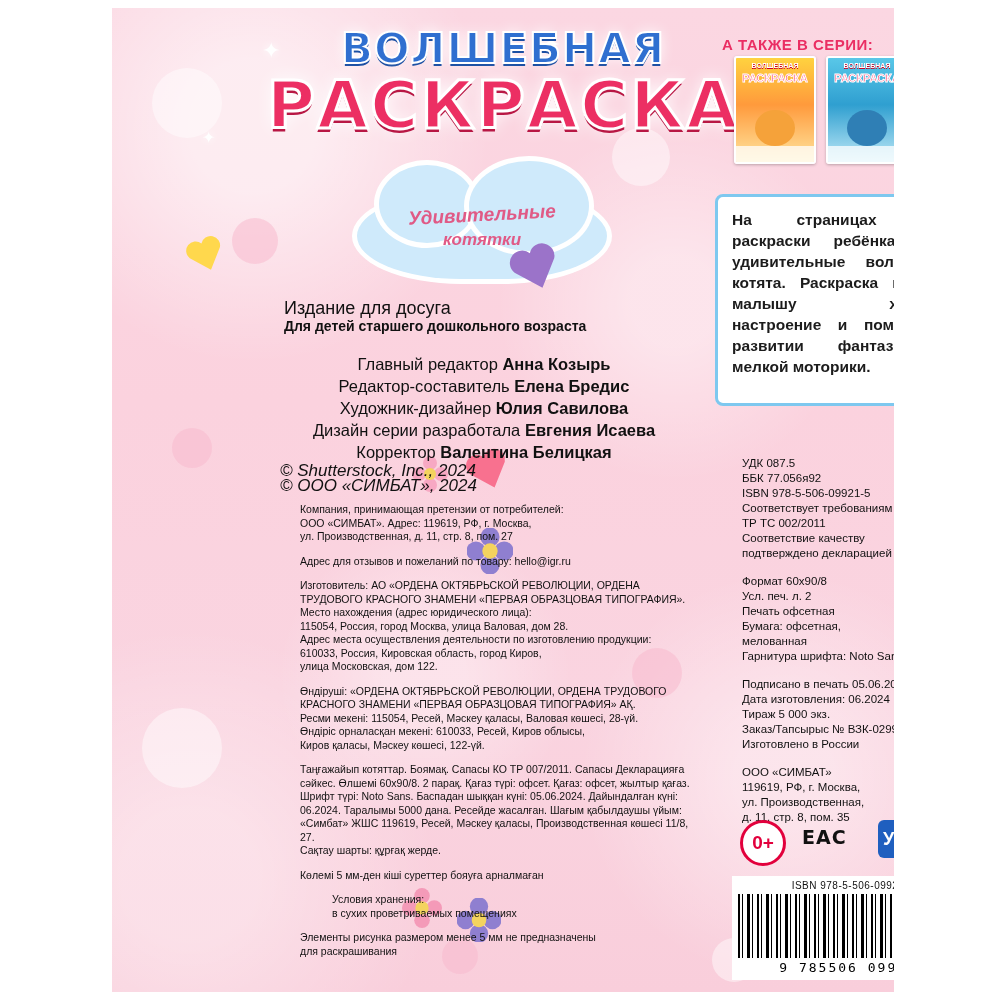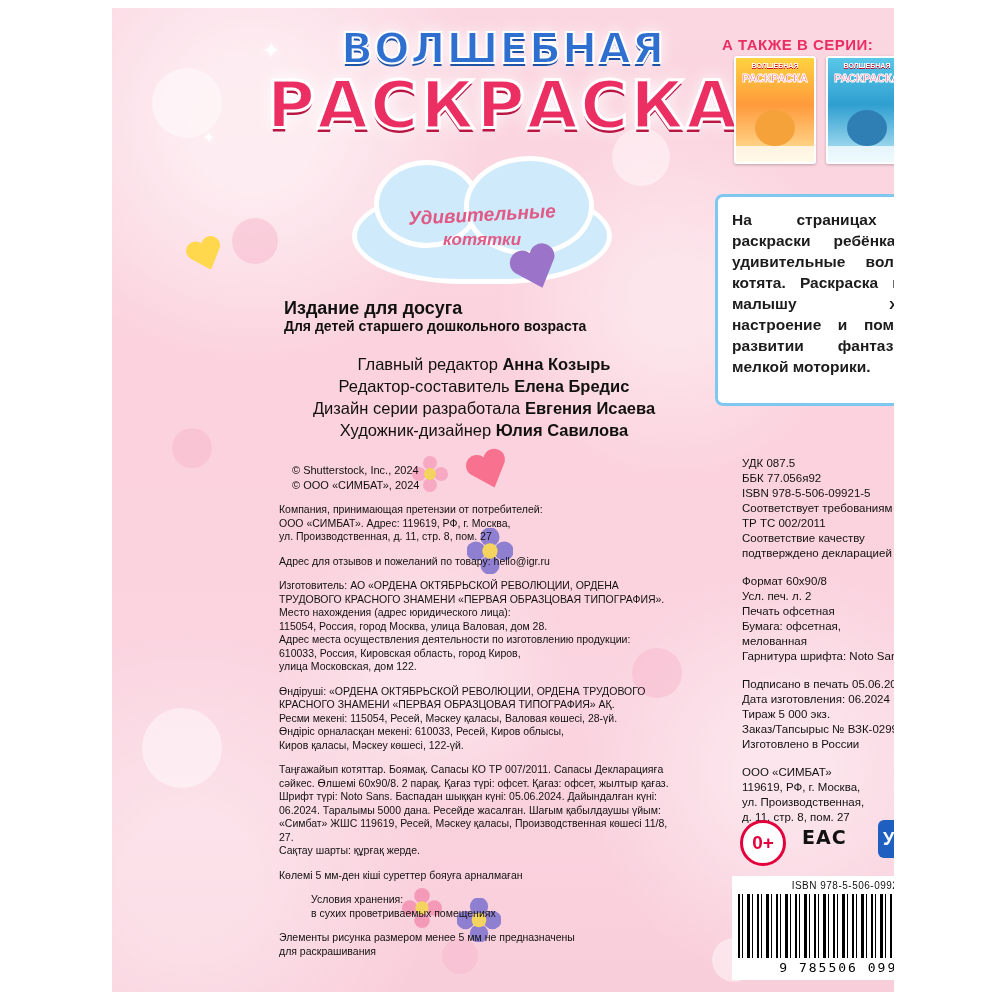--- a/index.html
+++ b/index.html
@@ -37,27 +37,27 @@
   .thumb.b{background:linear-gradient(180deg,#59c7e8 0%,#2f9fd0 45%,#bfe9f7 100%);}
   .thumb .tt{position:absolute;top:4px;left:0;right:0;text-align:center;font-size:7px;font-weight:bold;color:#fff;text-shadow:0 1px 0 #c02;}
   .thumb .tr{position:absolute;top:14px;left:0;right:0;text-align:center;font-size:11px;font-weight:bold;color:#ff2d62;-webkit-text-stroke:1px #fff;}
   .thumb .crit{position:absolute;bottom:16px;left:50%;transform:translateX(-50%);width:40px;height:36px;border-radius:50%;}
   .thumb.a .crit{background:#f5a23a;}
   .thumb.b .crit{background:#2f7fb5;}
   .thumb .grass{position:absolute;bottom:0;left:0;right:0;height:16px;background:rgba(255,255,255,.75);}
   .blurb{position:absolute;left:603px;top:186px;width:258px;min-height:212px;background:#ffffff;border:3px solid #7ec8ef;border-radius:8px;
     padding:12px 14px;box-sizing:border-box;}
   .blurb p{margin:0;font-size:15.5px;line-height:21px;font-weight:bold;color:#1c1c1c;text-align:justify;}
-  .ed1{position:absolute;left:172px;top:290px;font-size:18px;font-weight:bold;color:#111;}
+  .ed1{position:absolute;left:172px;top:290px;font-size:18px;font-weight:normal;color:#111;}
   .ed2{position:absolute;left:172px;top:310px;font-size:14px;font-weight:bold;color:#111;}
   .credits{position:absolute;left:172px;top:345px;width:400px;}
   .credits div{font-size:16.5px;color:#111;line-height:22px;text-align:center;}
   .credits b{font-weight:bold;}
-  .copy{position:absolute;left:180px;top:455px;font-size:11px;color:#111;line-height:15px;}
-  .leftblock{position:absolute;left:167px;top:495px;width:400px;font-size:10.5px;color:#111;line-height:13.5px;}
+  .copy{position:absolute;left:168px;top:455px;font-size:17px;color:#111;line-height:15px;font-style:italic;}
+  .leftblock{position:absolute;left:188px;top:495px;width:400px;font-size:10.5px;color:#111;line-height:13.5px;}
   .leftblock p{margin:0 0 11px 0;}
   .rightcol{position:absolute;left:630px;top:448px;width:230px;font-size:11.5px;color:#111;line-height:15px;}
   .rightcol p{margin:0 0 13px 0;}
   .age{position:absolute;left:628px;top:812px;width:40px;height:40px;border-radius:50%;border:3px solid #e2003c;color:#e2003c;
     font-size:19px;font-weight:bold;display:flex;align-items:center;justify-content:center;background:#fff;}
   .eac{position:absolute;left:690px;top:818px;font-size:19px;font-weight:bold;color:#111;letter-spacing:1px;font-family:"DejaVu Sans",sans-serif;}
   .umka{position:absolute;left:766px;top:812px;width:64px;height:38px;border-radius:6px;background:#1f5fbf;color:#fff;
     display:flex;align-items:center;justify-content:center;font-size:18px;font-weight:bold;letter-spacing:1px;}
   .barcode{position:absolute;left:620px;top:868px;width:242px;height:104px;background:#fff;padding:4px 6px;box-sizing:border-box;}
   .bc-isbn{font-size:10px;text-align:center;color:#111;letter-spacing:.5px;}
@@ -168,22 +168,23 @@
     <div class="blurb">
       <p>На страницах этой раскраски ребёнка ждут удивительные волшебные котята. Раскраска подарит малышу хорошее настроение и поможет в развитии фантазии и мелкой моторики.</p>
     </div>
 
     <div class="ed1">Издание для досуга</div>
     <div class="ed2">Для детей старшего дошкольного возраста</div>
 
     <div class="credits">
       <div><span>Главный редактор</span> <b>Анна Козырь</b></div>
       <div><span>Редактор-составитель</span> <b>Елена Бредис</b></div>
+      <div><span>Художник-дизайнер</span> <b>Юлия Савилова</b></div>
       <div><span>Дизайн серии разработала</span> <b>Евгения Исаева</b></div>
-      <div><span>Художник-дизайнер</span> <b>Юлия Савилова</b></div>
+      <div><span>Корректор</span> <b>Валентина Белицкая</b></div>
     </div>
 
     <div class="copy">
       <div>© Shutterstock, Inc., 2024</div>
       <div>© ООО «СИМБАТ», 2024</div>
     </div>
 
     <div class="leftblock">
       <p style="white-space:pre-line">Компания, принимающая претензии от потребителей:
 ООО «СИМБАТ». Адрес: 119619, РФ, г. Москва,
@@ -223,21 +224,21 @@
 мелованная
 Гарнитура шрифта: Noto Sans</p>
       <p style="white-space:pre-line">Подписано в печать 05.06.2024
 Дата изготовления: 06.2024
 Тираж 5 000 экз.
 Заказ/Тапсырыс № ВЗК-02990-24.
 Изготовлено в России</p>
       <p style="white-space:pre-line">ООО «СИМБАТ»
 119619, РФ, г. Москва,
 ул. Производственная,
-д. 11, стр. 8, пом. 27</p>
+д. 11, стр. 8, пом. 35</p>
     </div>
 
     <div class="age">0+</div>
     <div class="eac">ЕAC</div>
     <div class="umka">УМКА</div>
 
     <div class="barcode">
       <div class="bc-isbn">ISBN  978-5-506-09921-5</div>
       <div class="bars"></div>
       <div class="bc-num">9 785506 099215</div>

